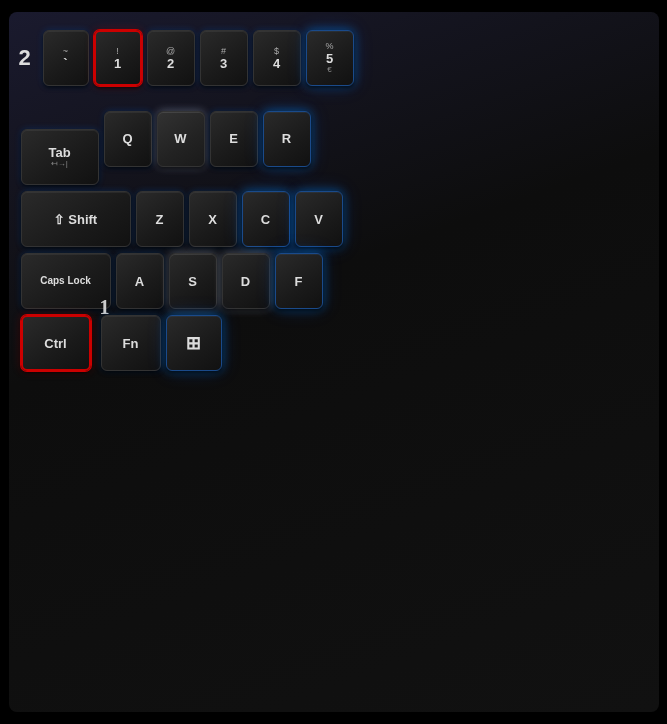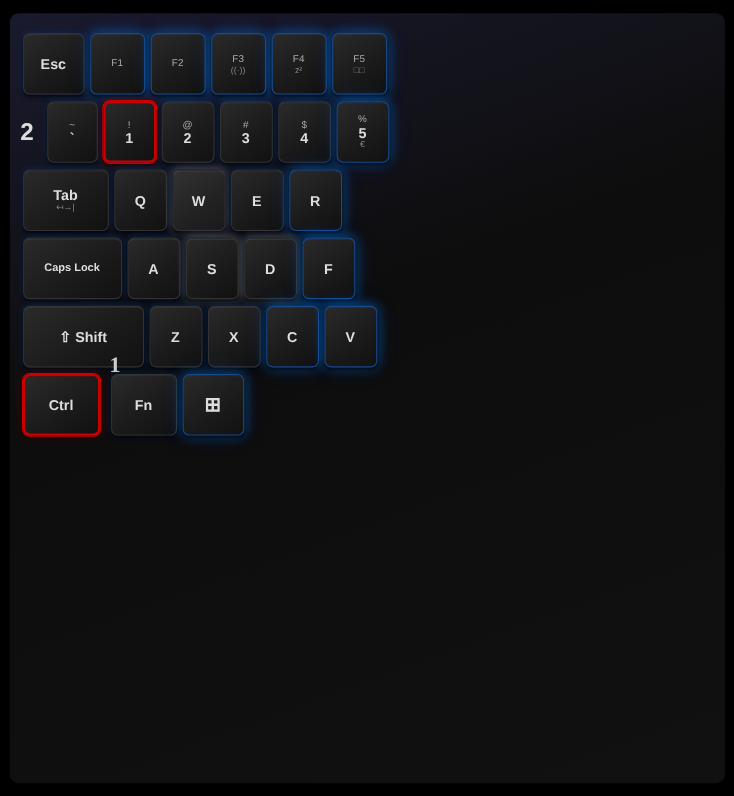--- a/index.html
+++ b/index.html
@@ -89,21 +89,21 @@
       box-shadow:
         0 2px 4px rgba(0,0,0,0.8),
         0 0 8px rgba(200, 220, 255, 0.4),
         inset 0 1px 0 rgba(255,255,255,0.1);
       color: #eee;
     }
 
     
     .key.esc-key { min-width: 56px; }
     .key.f-key { min-width: 50px; }
-    .key.tab-key { min-width: 78px; }
+    .key.tab-key { min-width: 78px; margin-top: 37px; }
     .key.caps-key { min-width: 90px; }
     .key.shift-key { min-width: 110px; }
     .key.ctrl-key { min-width: 70px; }
     .key.fn-bottom { min-width: 60px; }
     .key.win-key { min-width: 56px; }
     .key.alt-key { min-width: 60px; }
 
     
     .key.highlighted-red {
       border: 2px solid #cc0000;
@@ -141,43 +141,20 @@
       font-weight: 700;
       color: #ccc;
       pointer-events: none;
     }
   </style>
 </head>
 <body>
 
 <div class="keyboard-container">
 
-  <div class="key-row">
-    <div class="key esc-key">
-      <span class="main-label">Esc</span>
-    </div>
-    <div class="key f-key glow-blue">
-      <span class="top-label">F1</span>
-    </div>
-    <div class="key f-key glow-blue">
-      <span class="top-label">F2</span>
-    </div>
-    <div class="key f-key glow-blue">
-      <span class="top-label">F3</span>
-      <span class="sub-label">((·))</span>
-    </div>
-    <div class="key f-key glow-blue">
-      <span class="top-label">F4</span>
-      <span class="sub-label">z²</span>
-    </div>
-    <div class="key f-key glow-blue">
-      <span class="top-label">F5</span>
-      <span class="sub-label">□□</span>
-    </div>
-  </div>
 
   <div style="position:relative; display:flex; gap:5px; align-items:center;">
     <span class="step-badge badge-2">2</span>
     <div class="key-row" style="margin-left:22px; gap:5px; display:flex; align-items:center;">
       <div class="key" style="min-width:46px;">
         <span class="top-label">~</span>
         <span class="main-label">`</span>
       </div>
       <div class="key glow-white highlighted-red">
         <span class="top-label">!</span>
@@ -216,52 +193,52 @@
     </div>
     <div class="key">
       <span class="main-label">E</span>
     </div>
     <div class="key glow-blue">
       <span class="main-label">R</span>
     </div>
   </div>
 
   <div class="key-row">
+    <div class="key shift-key">
+      <span class="main-label">⇧ Shift</span>
+    </div>
+    <div class="key">
+      <span class="main-label">Z</span>
+    </div>
+    <div class="key">
+      <span class="main-label">X</span>
+    </div>
+    <div class="key glow-blue">
+      <span class="main-label">C</span>
+    </div>
+    <div class="key glow-blue">
+      <span class="main-label">V</span>
+    </div>
+  </div>
+
+  <div class="key-row">
     <div class="key caps-key" style="font-size:10px;">
       <span class="main-label" style="font-size:10px;">Caps Lock</span>
     </div>
     <div class="key">
       <span class="main-label">A</span>
     </div>
     <div class="key glow-white">
       <span class="main-label">S</span>
     </div>
     <div class="key glow-white">
       <span class="main-label">D</span>
     </div>
     <div class="key glow-blue">
       <span class="main-label">F</span>
-    </div>
-  </div>
-
-  <div class="key-row">
-    <div class="key shift-key">
-      <span class="main-label">⇧ Shift</span>
-    </div>
-    <div class="key">
-      <span class="main-label">Z</span>
-    </div>
-    <div class="key">
-      <span class="main-label">X</span>
-    </div>
-    <div class="key glow-blue">
-      <span class="main-label">C</span>
-    </div>
-    <div class="key glow-blue">
-      <span class="main-label">V</span>
     </div>
   </div>
 
   <div style="position:relative; display:flex; gap:5px; align-items:flex-start;">
     <div class="key ctrl-key highlighted-red">
       <span class="main-label">Ctrl</span>
     </div>
     <div style="position:relative; display:flex; gap:5px; align-items:center;">
       <span class="number-overlay" style="right:-14px; bottom:-4px; font-size:20px; font-weight:700; color:#ccc;">1</span>
     </div>

